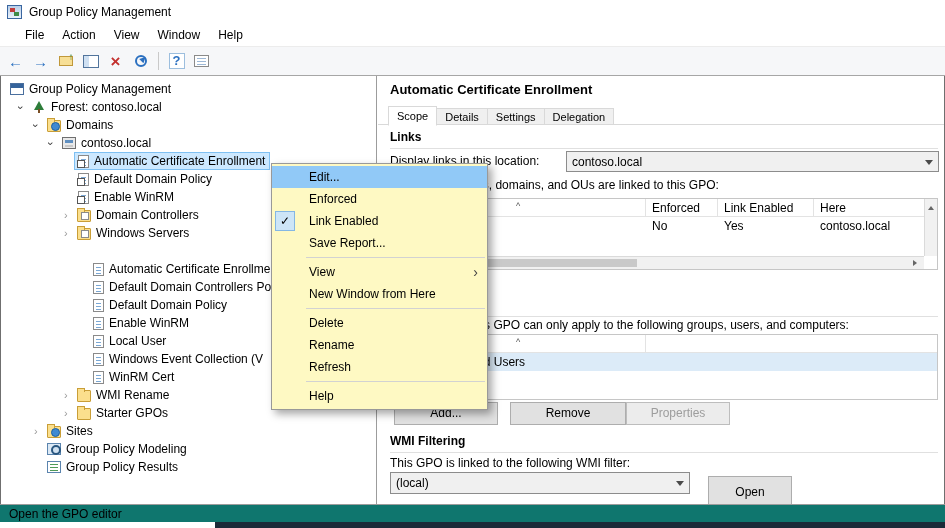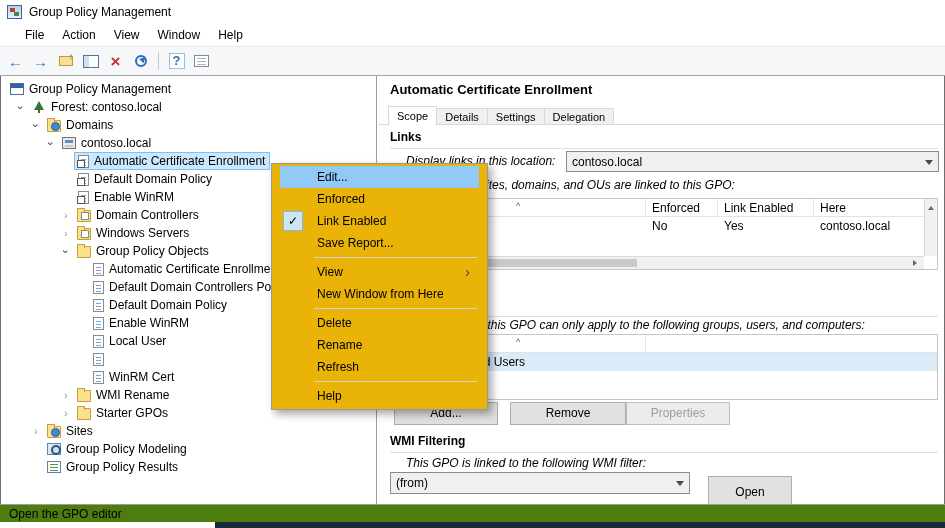--- a/index.html
+++ b/index.html
@@ -76,21 +76,21 @@
   .i-result::before { content:""; position:absolute; left:2px; right:2px; top:2px; height:7px;
                       background:repeating-linear-gradient(#4f9a58 0 1px, transparent 1px 3px); }
 
   
   .gpo-title { position:absolute; left:12px; top:6px; font-size:13px; font-weight:bold; }
   .tabs { position:absolute; left:10px; top:28px; height:21px; display:flex; align-items:flex-end; z-index:2; }
   .tab { background:#f0f0f0; border:1px solid #d9d9d9; height:17px; line-height:16px; padding:0 8px; font-size:11px; margin-right:-1px; }
   .tab.active { background:#fff; height:20px; line-height:19px; border-bottom:1px solid #fff; margin-bottom:-1px; }
   .tabline { position:absolute; left:0; right:0; top:48px; height:1px; background:#d9d9d9; }
   .sect { position:absolute; left:12px; right:7px; font-weight:bold; border-bottom:1px solid #e0e0e0; padding-bottom:4px; }
-  .row-label { position:absolute; left:28px;font-style:italic; }
+  .row-label { position:absolute; left:12px; }
 
   .combo { position:absolute; background:#f0f0f0; border:1px solid #8c8c8c; }
   .combo-val { position:absolute; left:5px; top:50%; transform:translateY(-50%); }
   .carr { position:absolute; right:5px; top:50%; margin-top:-2px; width:0; height:0;
           border:4px solid transparent; border-top:5px solid #4a4a4a; }
 
   .dtable { position:absolute; left:12px; right:7px; background:#fff; border:1px solid #c6c6c6; }
   .dt-head { position:absolute; left:0; top:0; height:18px; border-bottom:1px solid #e3e3e3; background:#fff; }
   .hc { position:absolute; top:0; height:18px; line-height:18px; padding-left:6px; border-right:1px solid #e3e3e3; }
   .sortup { position:absolute; top:-2px; left:50%; transform:translateX(-50%); font-size:9px; color:#555; }
@@ -105,31 +105,31 @@
   .tri-right { position:absolute; right:4px; top:3px; width:0; height:0; border:3px solid transparent; border-left:4px solid #666; }
 
   .i-users { display:inline-block; width:15px; height:12px; position:relative; flex:none; }
   .i-users::before { content:""; position:absolute; left:1px; top:0; width:5px; height:5px; border-radius:50%; background:#4d7fae; box-shadow:6px 1px 0 #74a3cc; }
   .i-users::after  { content:""; position:absolute; left:0; bottom:0; width:7px; height:5px; border-radius:2px 2px 0 0; background:#4d7fae; box-shadow:6px 0 0 #74a3cc; }
 
   .btn { position:absolute; height:23px; line-height:21px; text-align:center; background:#e1e1e1; border:1px solid #adadad; }
   .btn.disabled { color:#9d9d9d; border-color:#bdbdbd; background:#ececec; }
 
   
-  .cmenu { position:absolute; left:271px; top:163px; width:217px; background:#eab308;
-           border:1px solid #999; box-shadow:4px 4px 8px rgba(0,0,0,.35); padding:2px 8px; z-index:20; }
+  .cmenu { position:absolute; left:271px; top:163px; width:217px; background:#fef9c3;
+           border:1px solid #999; box-shadow:4px 4px 8px rgba(0,0,0,.35); padding:2px 0; z-index:20; }
   .cm-item { position:relative; height:22px; line-height:22px; padding-left:37px; }
   .cm-item.hl { background:#91c9f7; }
   .cm-check { position:absolute; left:3px; top:1px; width:20px; height:20px; background:#cde5f7;
               border:1px solid #84b7e4; text-align:center; line-height:18px; font-size:12px; }
   .subarr { position:absolute; right:9px; top:0; font-size:14px; color:#444; }
   .cm-sep { height:1px; background:#d2d2d2; margin:3px 2px 3px 34px; }
 
   
-  .statusbar { position:absolute; left:0; right:0; top:504px; height:18px; background:#4d7c0f;
+  .statusbar { position:absolute; left:0; right:0; top:504px; height:18px; background:#0f766e;
                border-top:1px solid #9c9c9c; display:flex; align-items:center; padding-left:9px; }
   .taskbar { position:absolute; left:0; right:0; top:522px; height:6px; background:#fff; }
   .taskbar .dark { position:absolute; left:215px; right:0; top:0; bottom:0; background:#1b2a38; }
 </style>
 </head>
 <body>
 
 <div class="screen">
 
   <div class="titlebar">
@@ -232,27 +232,20 @@
             <span>Domain Controllers</span>
           </span>
       </div>
       <div class="trow d4" style="top:148px">
         <span class="chev"><span>›</span></span>
         <span class="hlwrap">
             <span class="i i-folder oud"></span>
             <span>Windows Servers</span>
           </span>
       </div>
-      <div class="trow d4" style="top:166px">
-        <span class="chev exp"><span>›</span></span>
-        <span class="hlwrap">
-            <span class="i i-folder"></span>
-            <span>Group Policy Objects</span>
-          </span>
-      </div>
       <div class="trow d5" style="top:184px">
         <span class="chev none"><span>›</span></span>
         <span class="hlwrap">
             <span class="i i-gpo"></span>
             <span>Automatic Certificate Enrollment</span>
           </span>
       </div>
       <div class="trow d5" style="top:202px">
         <span class="chev none"><span>›</span></span>
         <span class="hlwrap">
@@ -278,20 +271,21 @@
         <span class="chev none"><span>›</span></span>
         <span class="hlwrap">
             <span class="i i-gpo"></span>
             <span>Local User</span>
           </span>
       </div>
       <div class="trow d5" style="top:274px">
         <span class="chev none"><span>›</span></span>
         <span class="hlwrap">
             <span class="i i-gpo"></span>
+            <span>Windows Event Collection (V</span>
           </span>
       </div>
       <div class="trow d5" style="top:292px">
         <span class="chev none"><span>›</span></span>
         <span class="hlwrap">
             <span class="i i-gpo"></span>
             <span>WinRM Cert</span>
           </span>
       </div>
       <div class="trow d4" style="top:310px">
@@ -397,21 +391,21 @@
         </div>
       </div>
 
       <div class="btn" style="left:16px; top:326px; width:104px">Add...</div>
       <div class="btn" style="left:132px; top:326px; width:116px">Remove</div>
       <div class="btn disabled" style="left:248px; top:326px; width:104px">Properties</div>
 
       <div class="sect" style="top:358px">WMI Filtering</div>
       <div class="row-label" style="top:380px">This GPO is linked to the following WMI filter:</div>
       <div class="combo" style="left:12px; width:300px; top:396px; height:22px">
-        <span class="combo-val">(from)</span>
+        <span class="combo-val">(local)</span>
         <span class="carr"></span>
       </div>
       <div class="btn" style="left:330px; top:400px; width:84px; height:34px; line-height:30px">Open</div>
     </div>
   </div>
 
   <div class="cmenu">
     <div class="cm-item hl"><span>Edit...</span></div>
     <div class="cm-item"><span>Enforced</span></div>
     <div class="cm-item">

